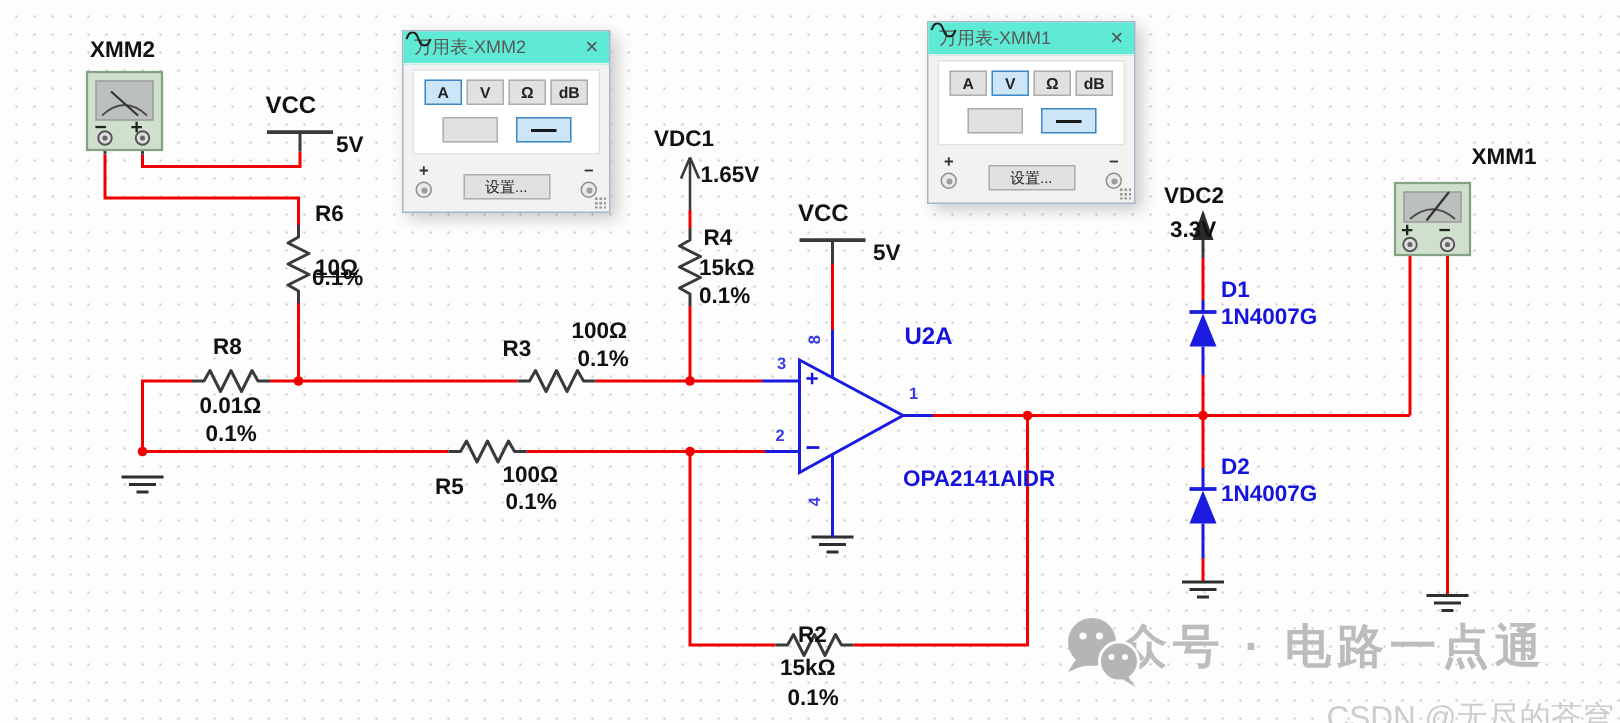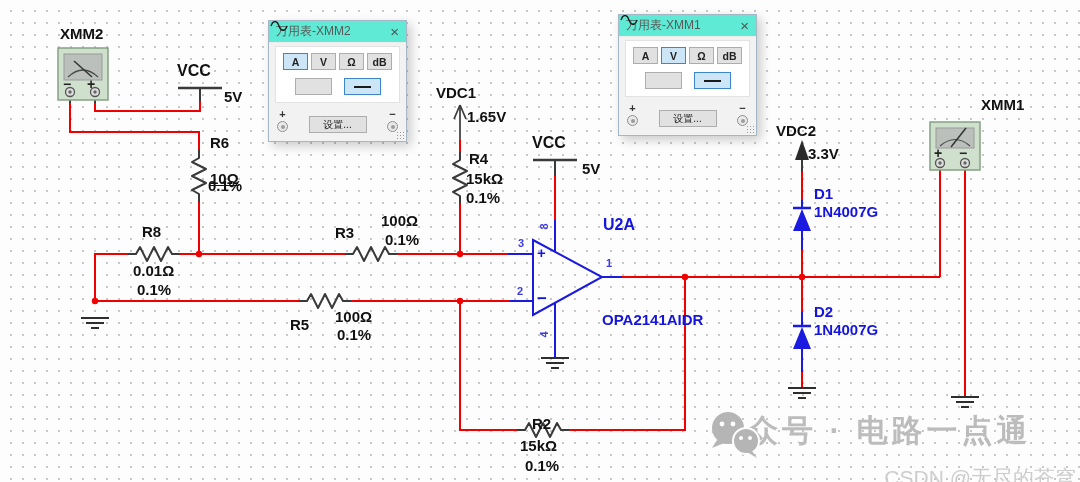--- a/index.html
+++ b/index.html
@@ -216,21 +216,21 @@
   <span class="pin rot" style="left:541px;top:221px;">8</span>
   <span class="pin rot" style="left:541px;top:329px;">4</span>
   <span class="lbl lbl-blue" style="left:537px;top:245px;">+</span>
   <span class="lbl lbl-blue" style="left:537px;top:290px;font-size:17px;">−</span>
 
   <span class="lbl" style="left:532px;top:416px;">R2</span>
   <span class="lbl" style="left:520px;top:438px;">15kΩ</span>
   <span class="lbl" style="left:525px;top:458px;">0.1%</span>
 
   <span class="lbl" style="left:776px;top:123px;">VDC2</span>
-  <span class="lbl" style="left:808px;top:146px;">3.3V</span>
+  <span class="lbl" style="left:780px;top:146px;">3.3V</span>
 
   <span class="lbl lbl-blue" style="left:814px;top:186px;">D1</span>
   <span class="lbl lbl-blue" style="left:814px;top:204px;">1N4007G</span>
   <span class="lbl lbl-blue" style="left:814px;top:304px;">D2</span>
   <span class="lbl lbl-blue" style="left:814px;top:322px;">1N4007G</span>
 
   <span class="lbl" style="left:981px;top:97px;">XMM1</span>
   <span class="sign" style="left:934px;top:146px;">+</span>
   <span class="sign" style="left:959px;top:146px;">−</span>
 

